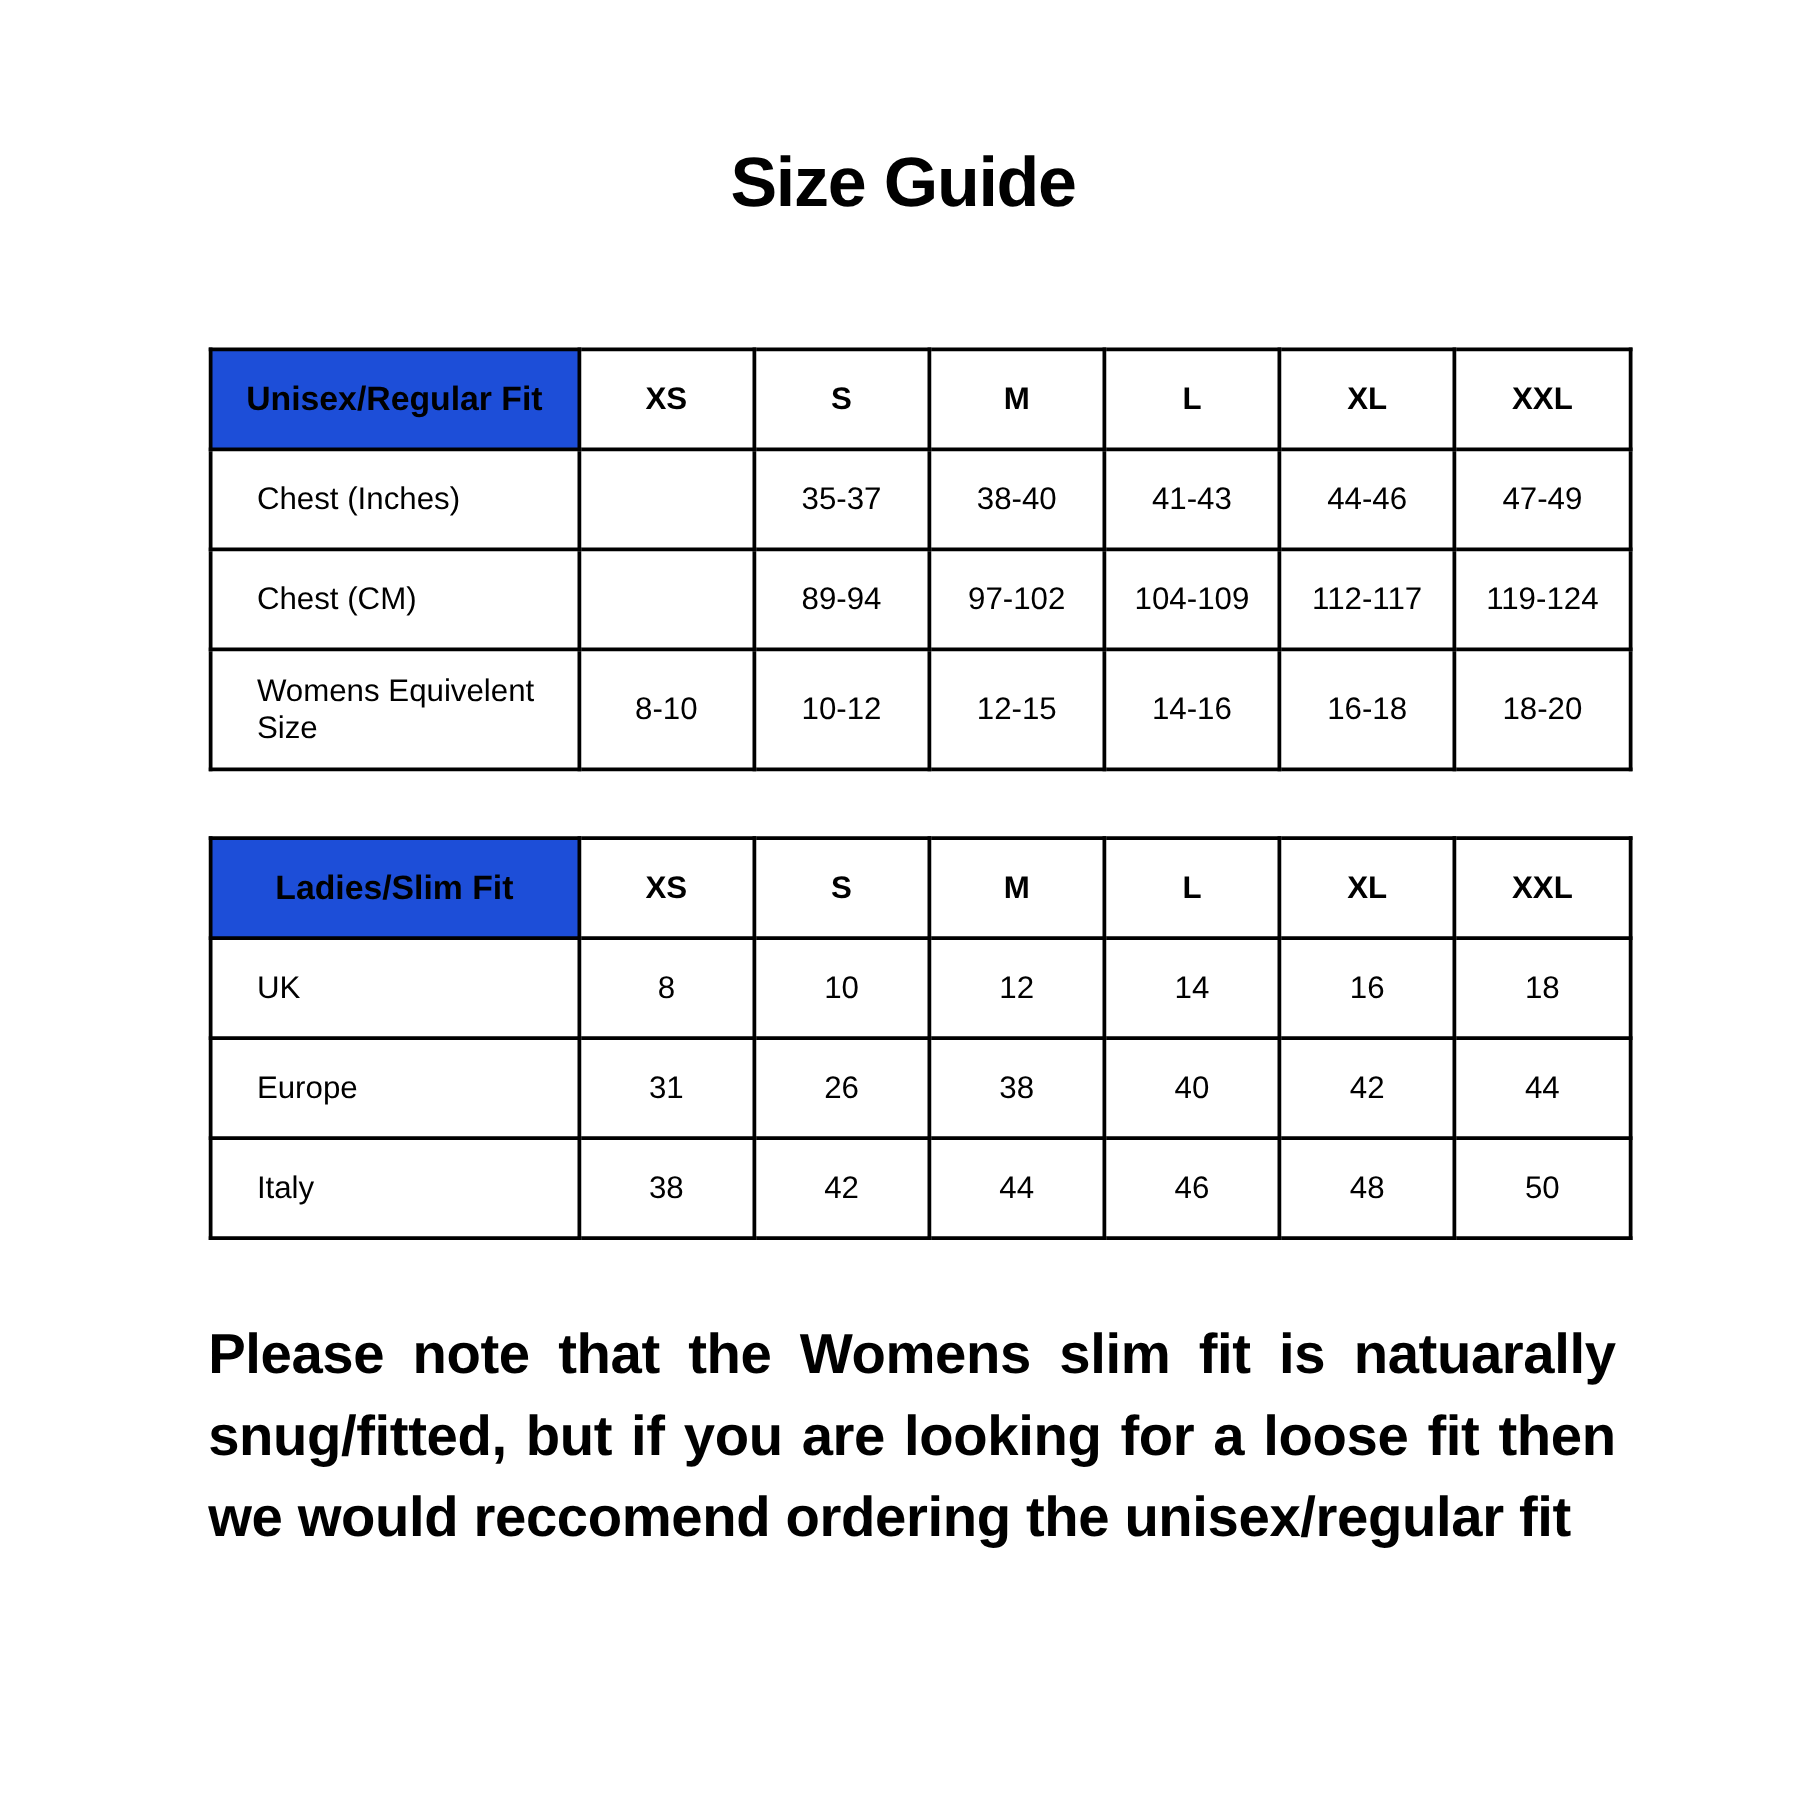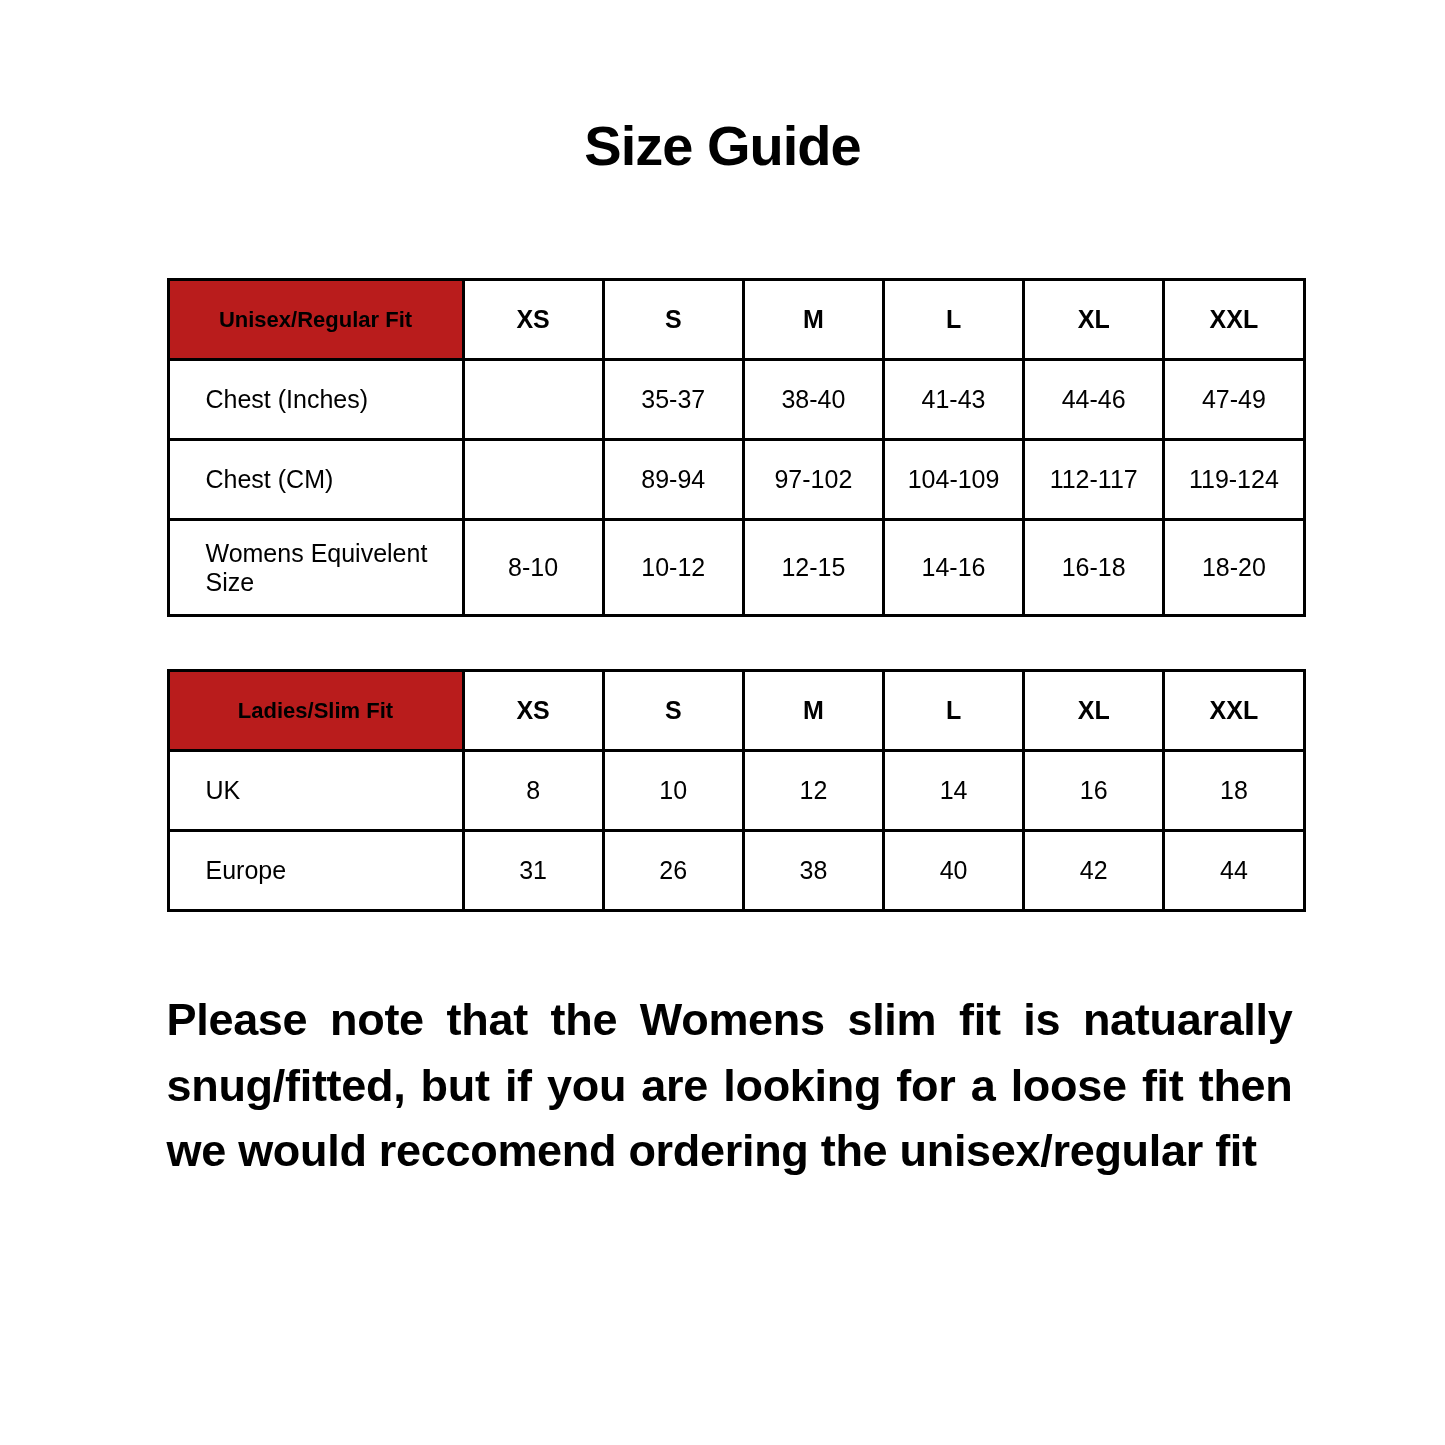--- a/index.html
+++ b/index.html
@@ -50,41 +50,41 @@
     text-align: center;
     vertical-align: middle;
     color: #000;
   }
   table.size-table .rowhead {
     text-align: left;
     padding-left: 36px;
     width: 295px;
   }
   table.size-table .corner {
-    background: #b91c1c;
+    background: #1d4ed8;
     font-weight: bold;
-    font-size: 22px;
+    font-size: 27px;
     text-align: center;
     padding-left: 10px;
   }
   table.size-table .colhead {
     font-weight: bold;
     font-size: 25px;
     text-align: center;
   }
   table.size-table .tall {
     height: 96px;
   }
   .table1-gap { height: 52px; }
   .top-gap { height: 104px; }
   .note {
     margin: 0 auto;
     width: 1140px;
     padding-left: 14px;
-    padding-top: 75px;
+    padding-top: 58px;
     font-size: 45px;
     font-weight: bold;
     line-height: 1.46;
     text-align: justify;
     text-justify: inter-word;
     letter-spacing: -0.3px;
   }
 </style>
 </head>
 <body>
@@ -166,20 +166,29 @@
         </tr>
         <tr>
           <td class="rowhead">Europe</td>
           <td>31</td>
           <td>26</td>
           <td>38</td>
           <td>40</td>
           <td>42</td>
           <td>44</td>
         </tr>
+        <tr>
+          <td class="rowhead">Italy</td>
+          <td>38</td>
+          <td>42</td>
+          <td>44</td>
+          <td>46</td>
+          <td>48</td>
+          <td>50</td>
+        </tr>
       </tbody>
     </table>
 
   </div>
 
   <div class="note">Please note that the Womens slim fit is natuarally snug/fitted, but if you are looking for a loose fit then we would reccomend ordering the unisex/regular fit</div>
 
 </div>
 
 </body></html>

